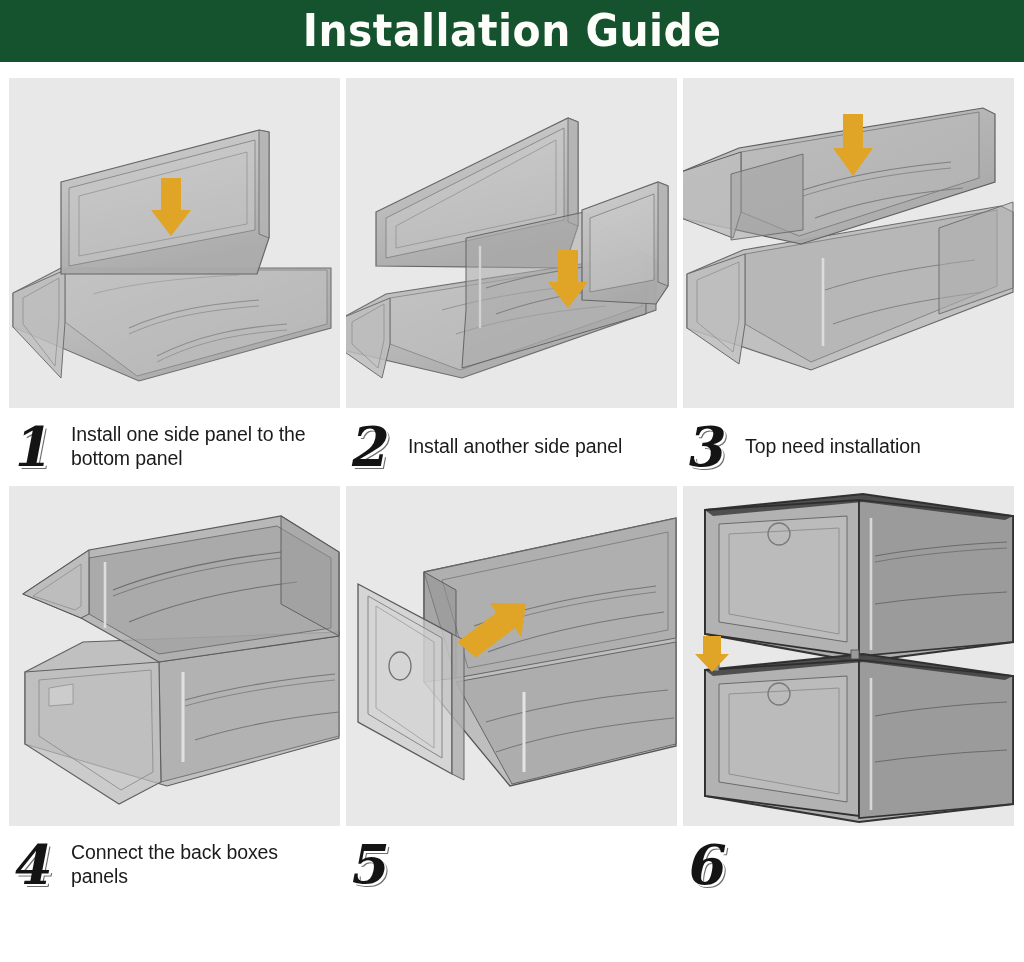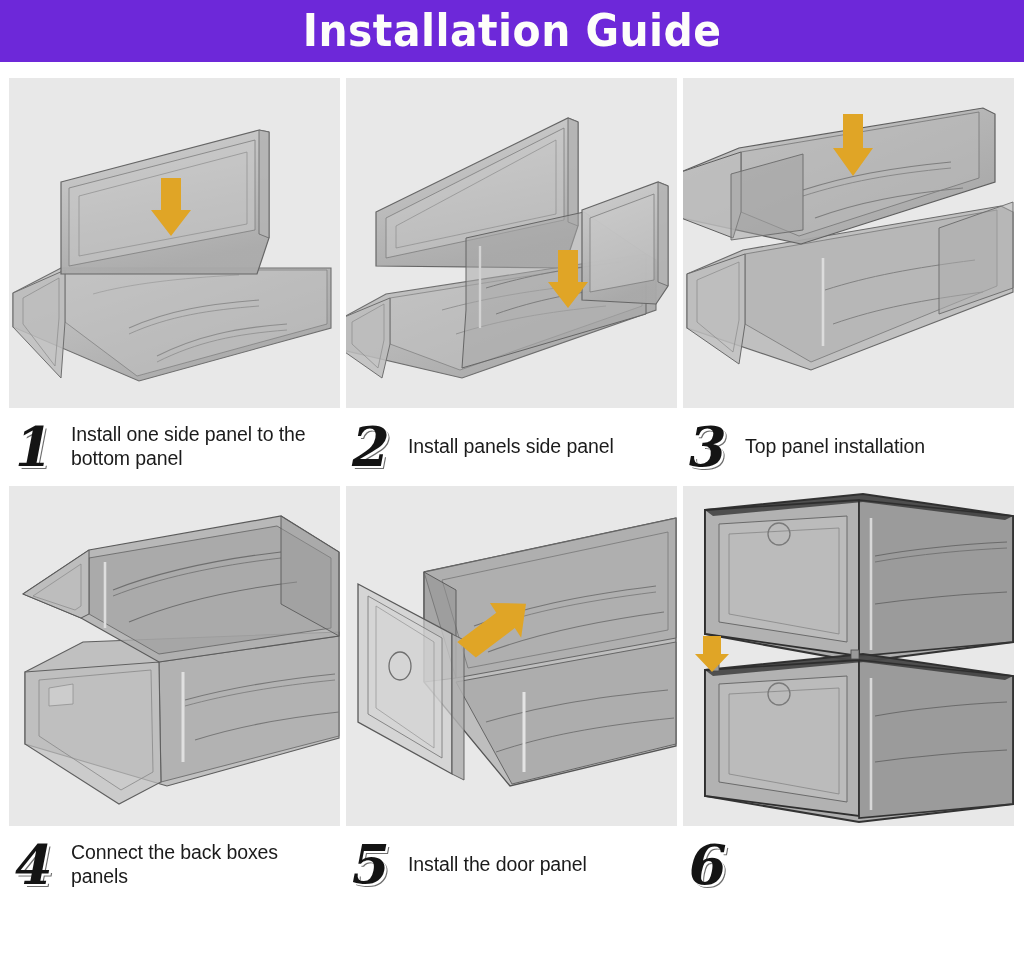--- a/index.html
+++ b/index.html
@@ -11,21 +11,21 @@
     width: 1024px;
     height: 962px;
     font-family: "Liberation Sans", sans-serif;
     overflow: hidden;
   }
 
   
   .banner {
     width: 1024px;
     height: 62px;
-    background: #6d28d9;
+    background: #14532d;
     display: flex;
     align-items: center;
     justify-content: center;
     box-sizing: border-box;
   }
   .banner-title {
     color: #fdfdfa;
     font-family: "DejaVu Sans", sans-serif;
     font-size: 44px;
     font-weight: bold;
@@ -182,21 +182,21 @@
             <polygon points="312,104 322,108 322,208 312,204" fill="#b4b4b4" fill-opacity="0.9" stroke="#666" stroke-width="0.8"></polygon>
           </g>
 
           <g>
             <polygon points="212,172 232,172 232,204 242,204 222,230 202,204 212,204" fill="#e0a526"></polygon>
           </g>
         </svg>
       </div>
       <div class="caption">
         <div class="step-num">2</div>
-        <div class="step-text">Install panels side panel</div>
+        <div class="step-text">Install another side panel</div>
       </div>
     </div>
 
     <div class="step-cell">
       <div class="figure">
         <svg viewBox="0 0 331 330" xmlns="http://www.w3.org/2000/svg">
           <rect width="331" height="330" fill="#e8e8e8"></rect>
 
           <g>
             <polygon points="4,196 60,172 318,128 330,134 330,214 128,292 4,250" fill="#b8b8b8" fill-opacity="0.85" stroke="#6a6a6a" stroke-width="1.1"></polygon>
@@ -220,21 +220,21 @@
             <polygon points="48,96 120,76 120,152 48,162" fill="#9f9f9f" fill-opacity="0.5" stroke="#6a6a6a" stroke-width="0.9"></polygon>
           </g>
 
           <g>
             <polygon points="160,36 180,36 180,70 190,70 170,98 150,70 160,70" fill="#e0a526"></polygon>
           </g>
         </svg>
       </div>
       <div class="caption">
         <div class="step-num">3</div>
-        <div class="step-text">Top panel installation</div>
+        <div class="step-text">Top need installation</div>
       </div>
     </div>
   </div>
 
   <div class="step-row row-2">
 
     <div class="step-cell">
       <div class="figure">
         <svg viewBox="0 0 331 340" xmlns="http://www.w3.org/2000/svg">
           <rect width="331" height="340" fill="#e8e8e8"></rect>
@@ -304,21 +304,20 @@
             <polygon points="106,148 118,154 118,294 106,288" fill="#b0b0b0" fill-opacity="0.85" stroke="#5a5a5a" stroke-width="0.9"></polygon>
           </g>
 
           <g>
             <polygon points="52,152 92,124 86,114 122,116 116,150 110,140 70,168" fill="#e0a526" transform="translate(54,6) rotate(-2)"></polygon>
           </g>
         </svg>
       </div>
       <div class="caption">
         <div class="step-num">5</div>
-        <div class="step-text">Install the door panel</div>
       </div>
     </div>
 
     <div class="step-cell">
       <div class="figure">
         <svg viewBox="0 0 331 340" xmlns="http://www.w3.org/2000/svg">
           <rect width="331" height="340" fill="#e8e8e8"></rect>
 
           <g>
             <polygon points="22,24 180,8 330,30 330,156 176,176 22,148" fill="#9f9f9f" fill-opacity="0.8" stroke="#333333" stroke-width="2"></polygon>

